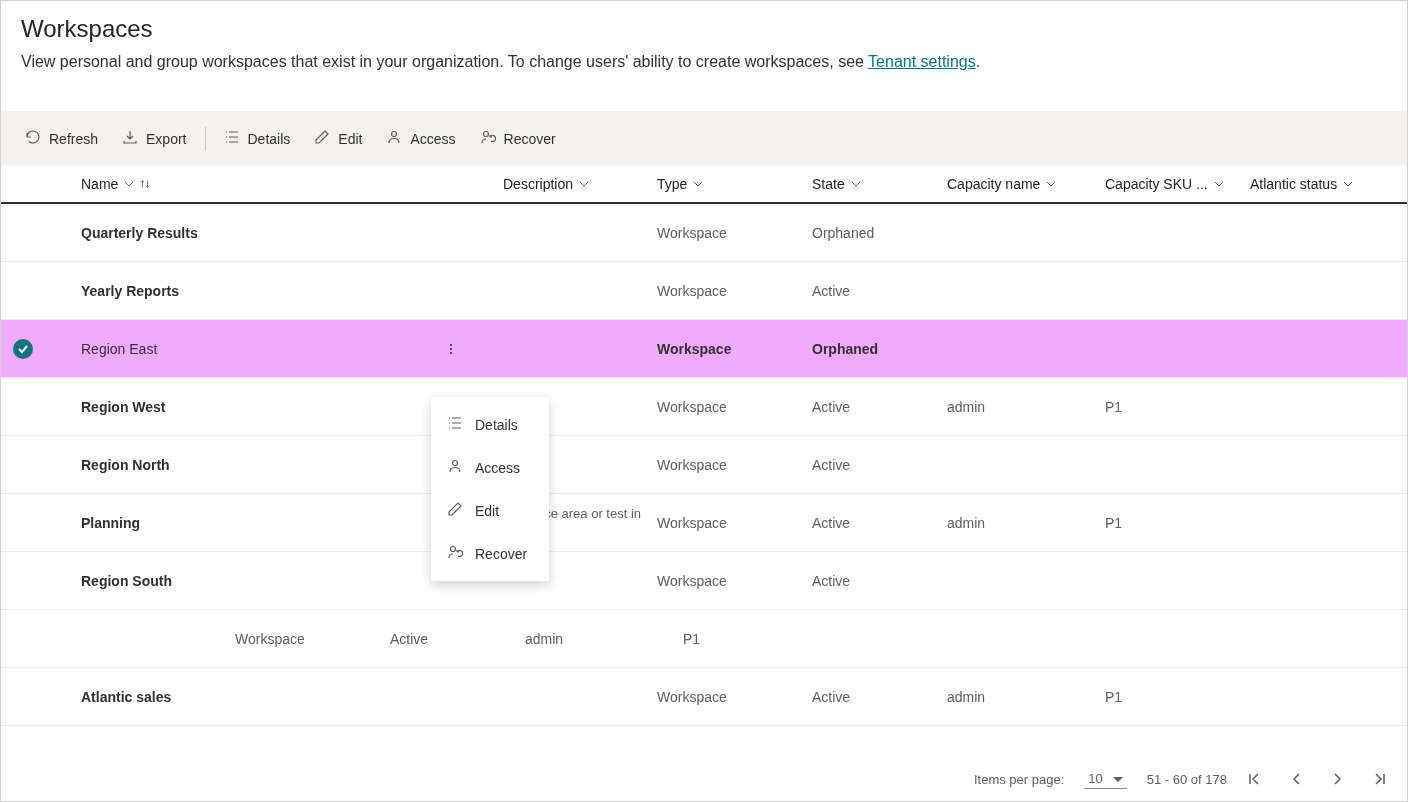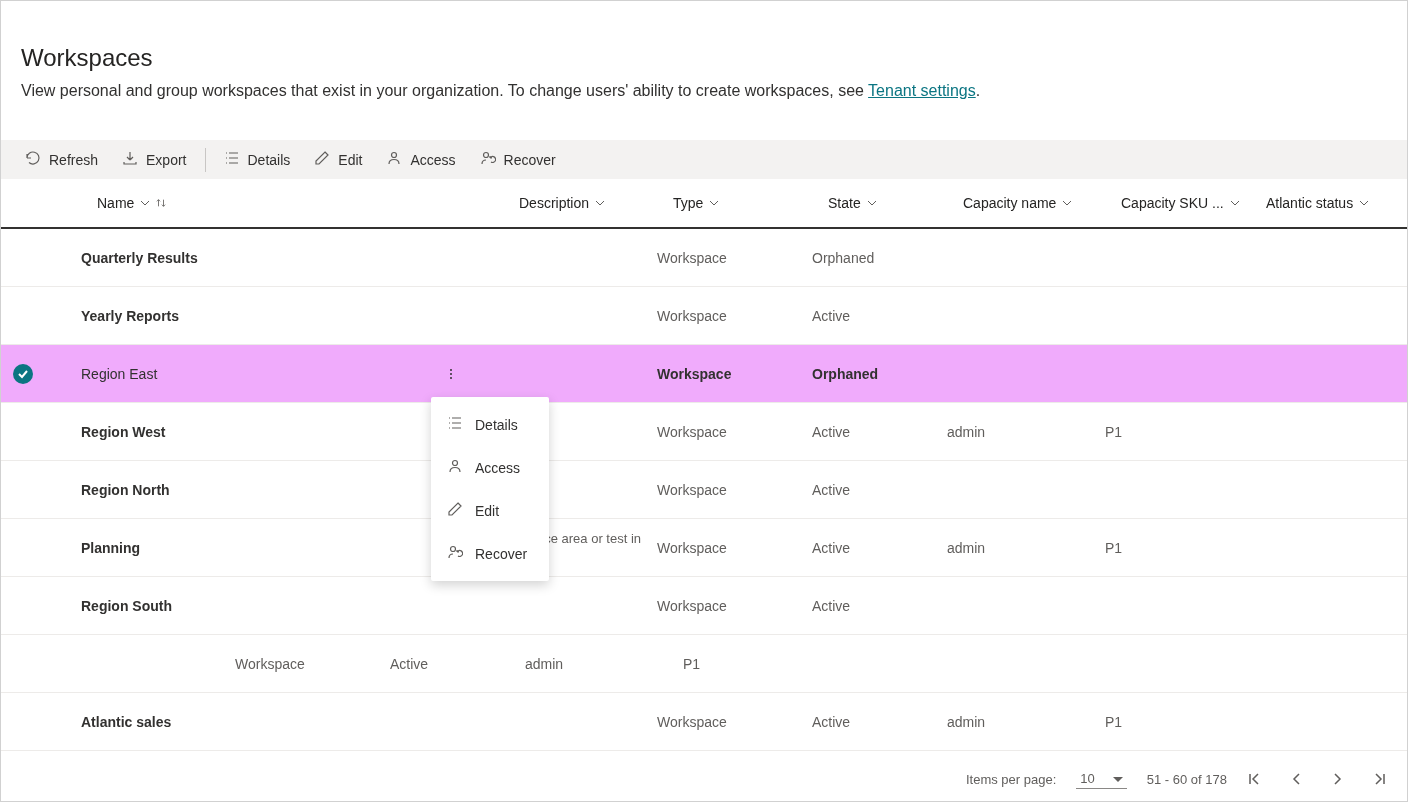--- a/index.html
+++ b/index.html
@@ -11,40 +11,39 @@
 }
 .container {
   border: 1px solid #d1d1d1;
   width: 1408px;
   height: 802px;
   position: relative;
   overflow: hidden;
 }
 .page-header {
   padding: 14px 20px 0 20px;
-  margin-top: 29px;
 }
 .page-title {
   font-size: 24px;
   font-weight: 400;
   color: #252423;
   margin-bottom: 10px;
 }
 .page-desc {
   font-size: 16px;
   color: #323130;
 }
 .page-desc a {
   color: #0b7582;
   text-decoration: underline;
 }
 .toolbar {
   margin-top: 40px;
   background: #f3f2f1;
-  height: 39px;
+  height: 55px;
   display: flex;
   align-items: center;
   padding: 0 12px;
   gap: 0;
 }
 .toolbar-btn {
   display: flex;
   align-items: center;
   gap: 8px;
   padding: 0 12px;
@@ -62,23 +61,23 @@
   margin: 0 6px;
 }
 .toolbar svg { width: 16px; height: 16px; fill: #605e5c; stroke: #605e5c; }
 
 .table-wrap {
   padding: 0;
 }
 .thead {
   display: flex;
   align-items: center;
-  height: 50px;
+  height: 38px;
   border-bottom: 2px solid #323130;
-  padding: 0 28px;
+  padding: 0 12px;
 }
 .th {
   display: flex;
   align-items: center;
   gap: 6px;
   font-size: 14px;
   color: #252423;
   font-weight: 400;
   cursor: pointer;
 }
@@ -166,21 +165,21 @@
   right: 20px;
   display: flex;
   align-items: center;
   gap: 20px;
   font-size: 13px;
   color: #605e5c;
 }
 .pag-select {
   display: flex;
   align-items: center;
-  gap: 18px;
+  gap: 10px;
   border-bottom: 1px solid #8a8886;
   padding: 2px 4px;
   cursor: pointer;
 }
 .pag-nav {
   display: flex;
   gap: 28px;
 }
 .pag-btn {
   cursor: pointer;

